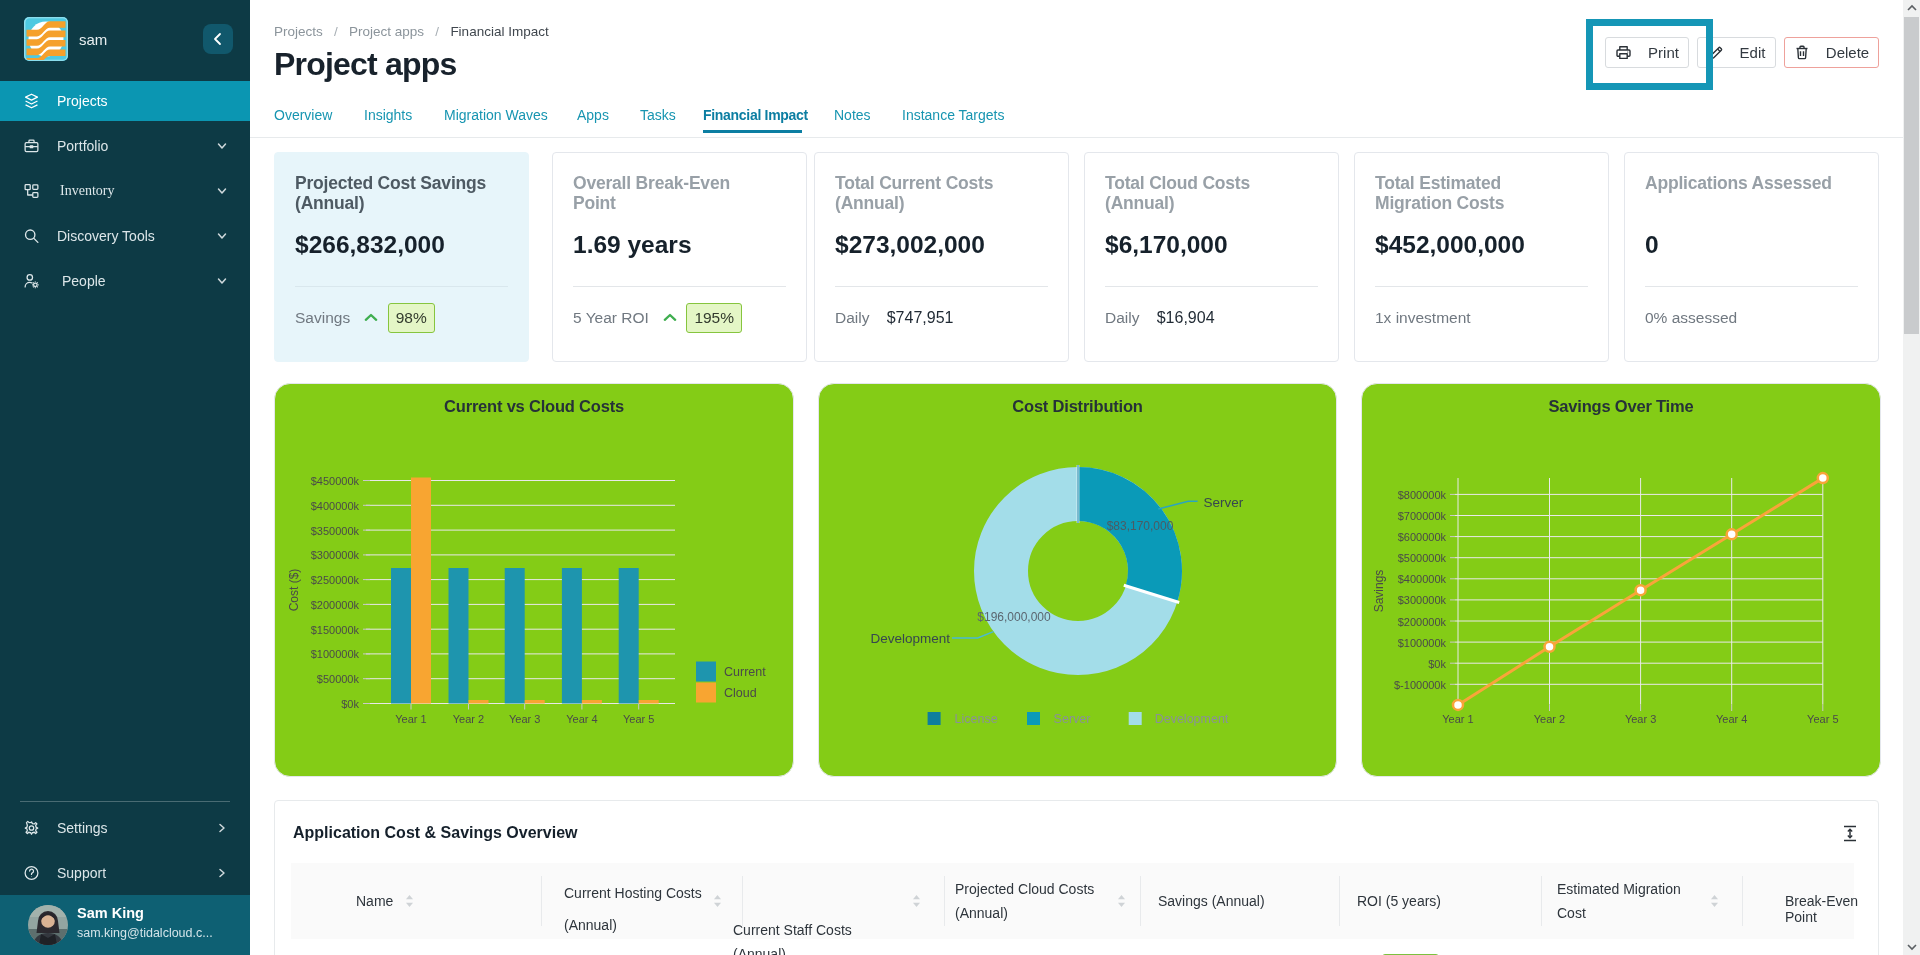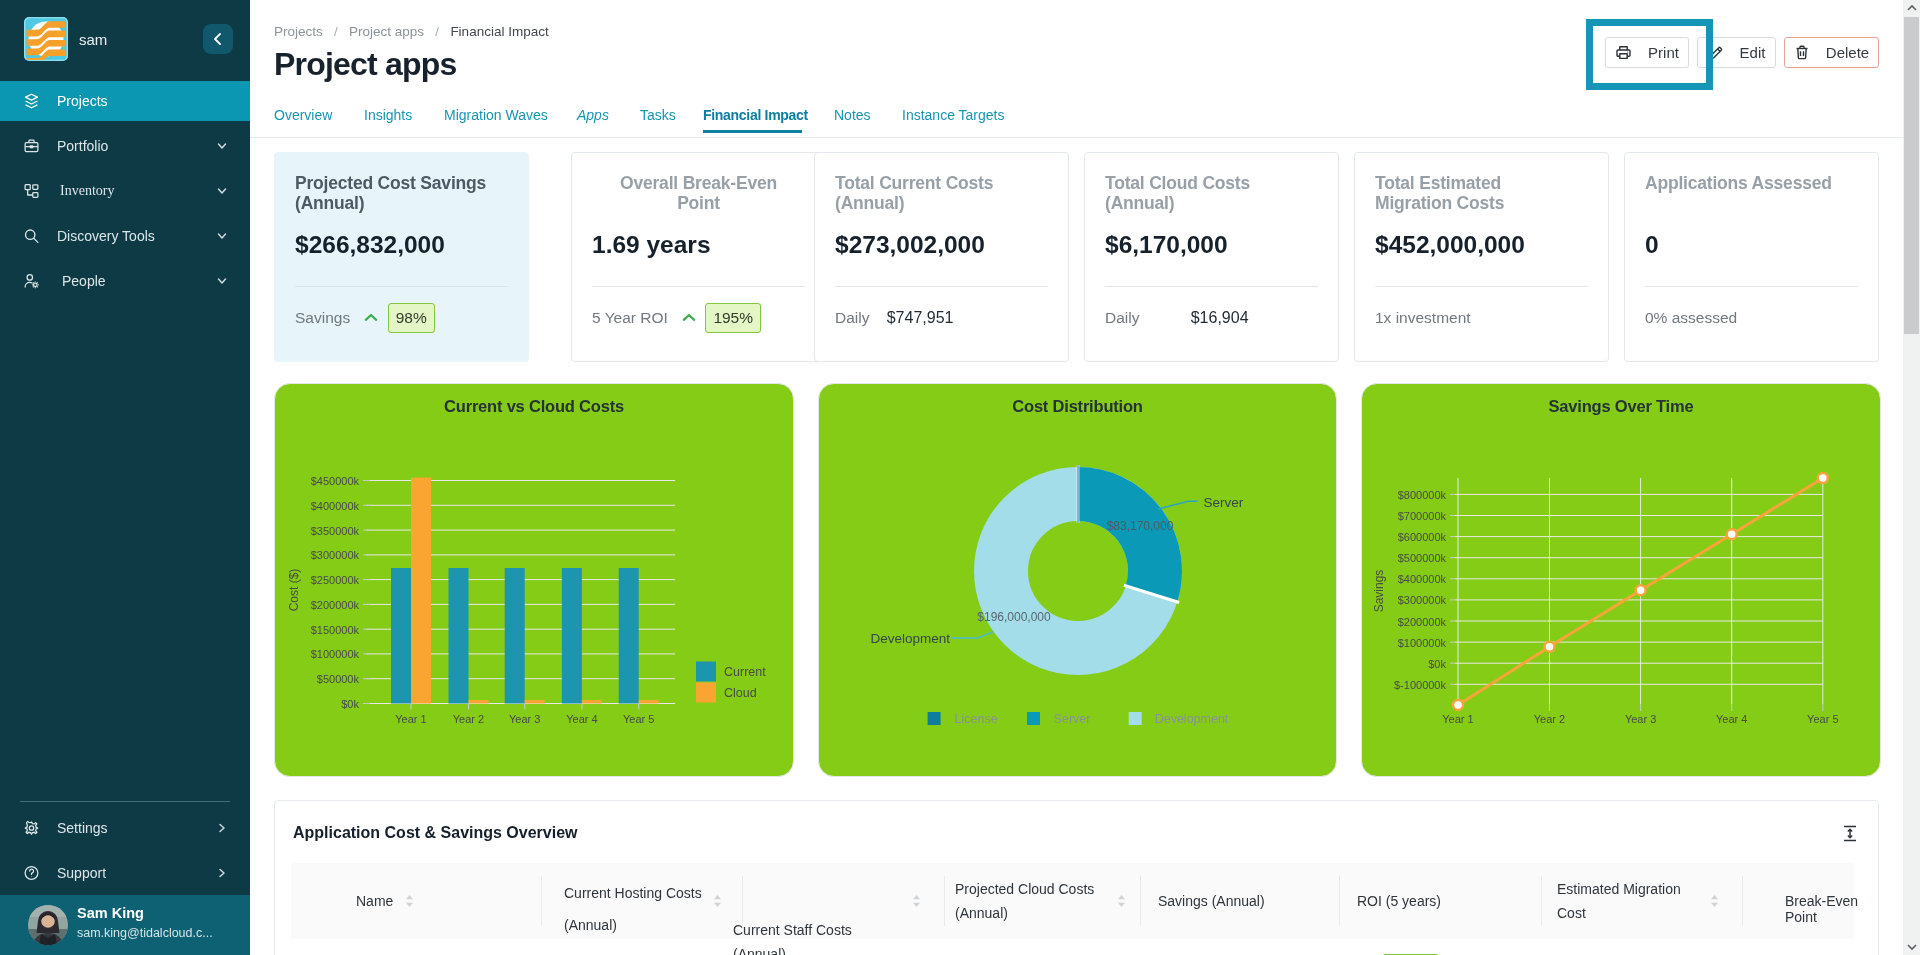--- a/index.html
+++ b/index.html
@@ -66,54 +66,54 @@
           <path d="M3.8 4.5 l.6 9.2 a1 1 0 0 0 1 .9 h5.2 a1 1 0 0 0 1-.9 l.6-9.2"></path>
           <path d="M6.5 7.2 v4.8 M9.5 7.2 v4.8"></path>
         </svg>
     <span>Delete</span>
   </div>
 
   <div class="abs" style="left:250px;top:137px;width:1653px;height:1px;background:#e7eaec;"></div>
   <div class="abs" style="left:274px;top:107px;font-size:14px;color:#1795b1;">Overview</div>
   <div class="abs" style="left:364px;top:107px;font-size:14px;color:#1795b1;">Insights</div>
   <div class="abs" style="left:444px;top:107px;font-size:14px;color:#1795b1;">Migration Waves</div>
-  <div class="abs" style="left:577px;top:107px;font-size:14px;color:#1795b1;font-style:italic;">Apps</div>
+  <div class="abs" style="left:577px;top:107px;font-size:14px;color:#1795b1;">Apps</div>
   <div class="abs" style="left:640px;top:107px;font-size:14px;color:#1795b1;">Tasks</div>
   <div class="abs" style="left:703px;top:107px;font-size:14px;font-weight:bold;color:#0c7ea2;letter-spacing:-0.3px;">Financial Impact</div>
   <div class="abs" style="left:703px;top:130px;width:99px;height:3px;background:#0c7ea2;"></div>
   <div class="abs" style="left:834px;top:107px;font-size:14px;color:#1795b1;">Notes</div>
   <div class="abs" style="left:902px;top:107px;font-size:14px;color:#1795b1;">Instance Targets</div>
 
   <div class="scard" style="left:274px;background:#e7f5fa;border-color:#e7f5fa;">
     <div class="t" style="color:#4e5a63;">Projected Cost Savings<br>(Annual)</div>
     <div class="v">$266,832,000</div>
     <div class="dv" style="background:#d9e7ed;"></div>
     <div class="bot">Savings&nbsp;&nbsp;&nbsp;<svg width="16" height="13" viewBox="0 0 16 13">
             <polyline points="2.8,8.8 8,4 13.2,8.8" fill="none" stroke="#3fae4f" stroke-width="2.3" stroke-linecap="round" stroke-linejoin="round"></polyline>
           </svg>&nbsp;&nbsp;<span class="badge">98%</span></div>
   </div>
-  <div class="scard" style="left:571px;text-align:center;">
+  <div class="scard" style="left:552px;">
     <div class="t">Overall Break-Even<br>Point</div>
     <div class="v">1.69 years</div>
     <div class="dv"></div>
     <div class="bot">5 Year ROI&nbsp;&nbsp;&nbsp;<svg width="16" height="13" viewBox="0 0 16 13">
             <polyline points="2.8,8.8 8,4 13.2,8.8" fill="none" stroke="#3fae4f" stroke-width="2.3" stroke-linecap="round" stroke-linejoin="round"></polyline>
           </svg>&nbsp;&nbsp;<span class="badge">195%</span></div>
   </div>
   <div class="scard" style="left:814px;">
     <div class="t">Total Current Costs<br>(Annual)</div>
     <div class="v">$273,002,000</div>
     <div class="dv"></div>
     <div class="bot">Daily&nbsp;&nbsp;&nbsp;&nbsp;<span style="color:#1f2933;font-size:16px;">$747,951</span></div>
   </div>
   <div class="scard" style="left:1084px;">
     <div class="t">Total Cloud Costs<br>(Annual)</div>
     <div class="v">$6,170,000</div>
     <div class="dv"></div>
-    <div class="bot">Daily&nbsp;&nbsp;&nbsp;&nbsp;<span style="color:#1f2933;font-size:16px;margin-left:34px;">$16,904</span></div>
+    <div class="bot">Daily&nbsp;&nbsp;&nbsp;&nbsp;<span style="color:#1f2933;font-size:16px;">$16,904</span></div>
   </div>
   <div class="scard" style="left:1354px;">
     <div class="t">Total Estimated<br>Migration Costs</div>
     <div class="v">$452,000,000</div>
     <div class="dv"></div>
     <div class="bot">1x investment</div>
   </div>
   <div class="scard" style="left:1624px;">
     <div class="t">Applications Assessed</div>
     <div class="v">0</div>

